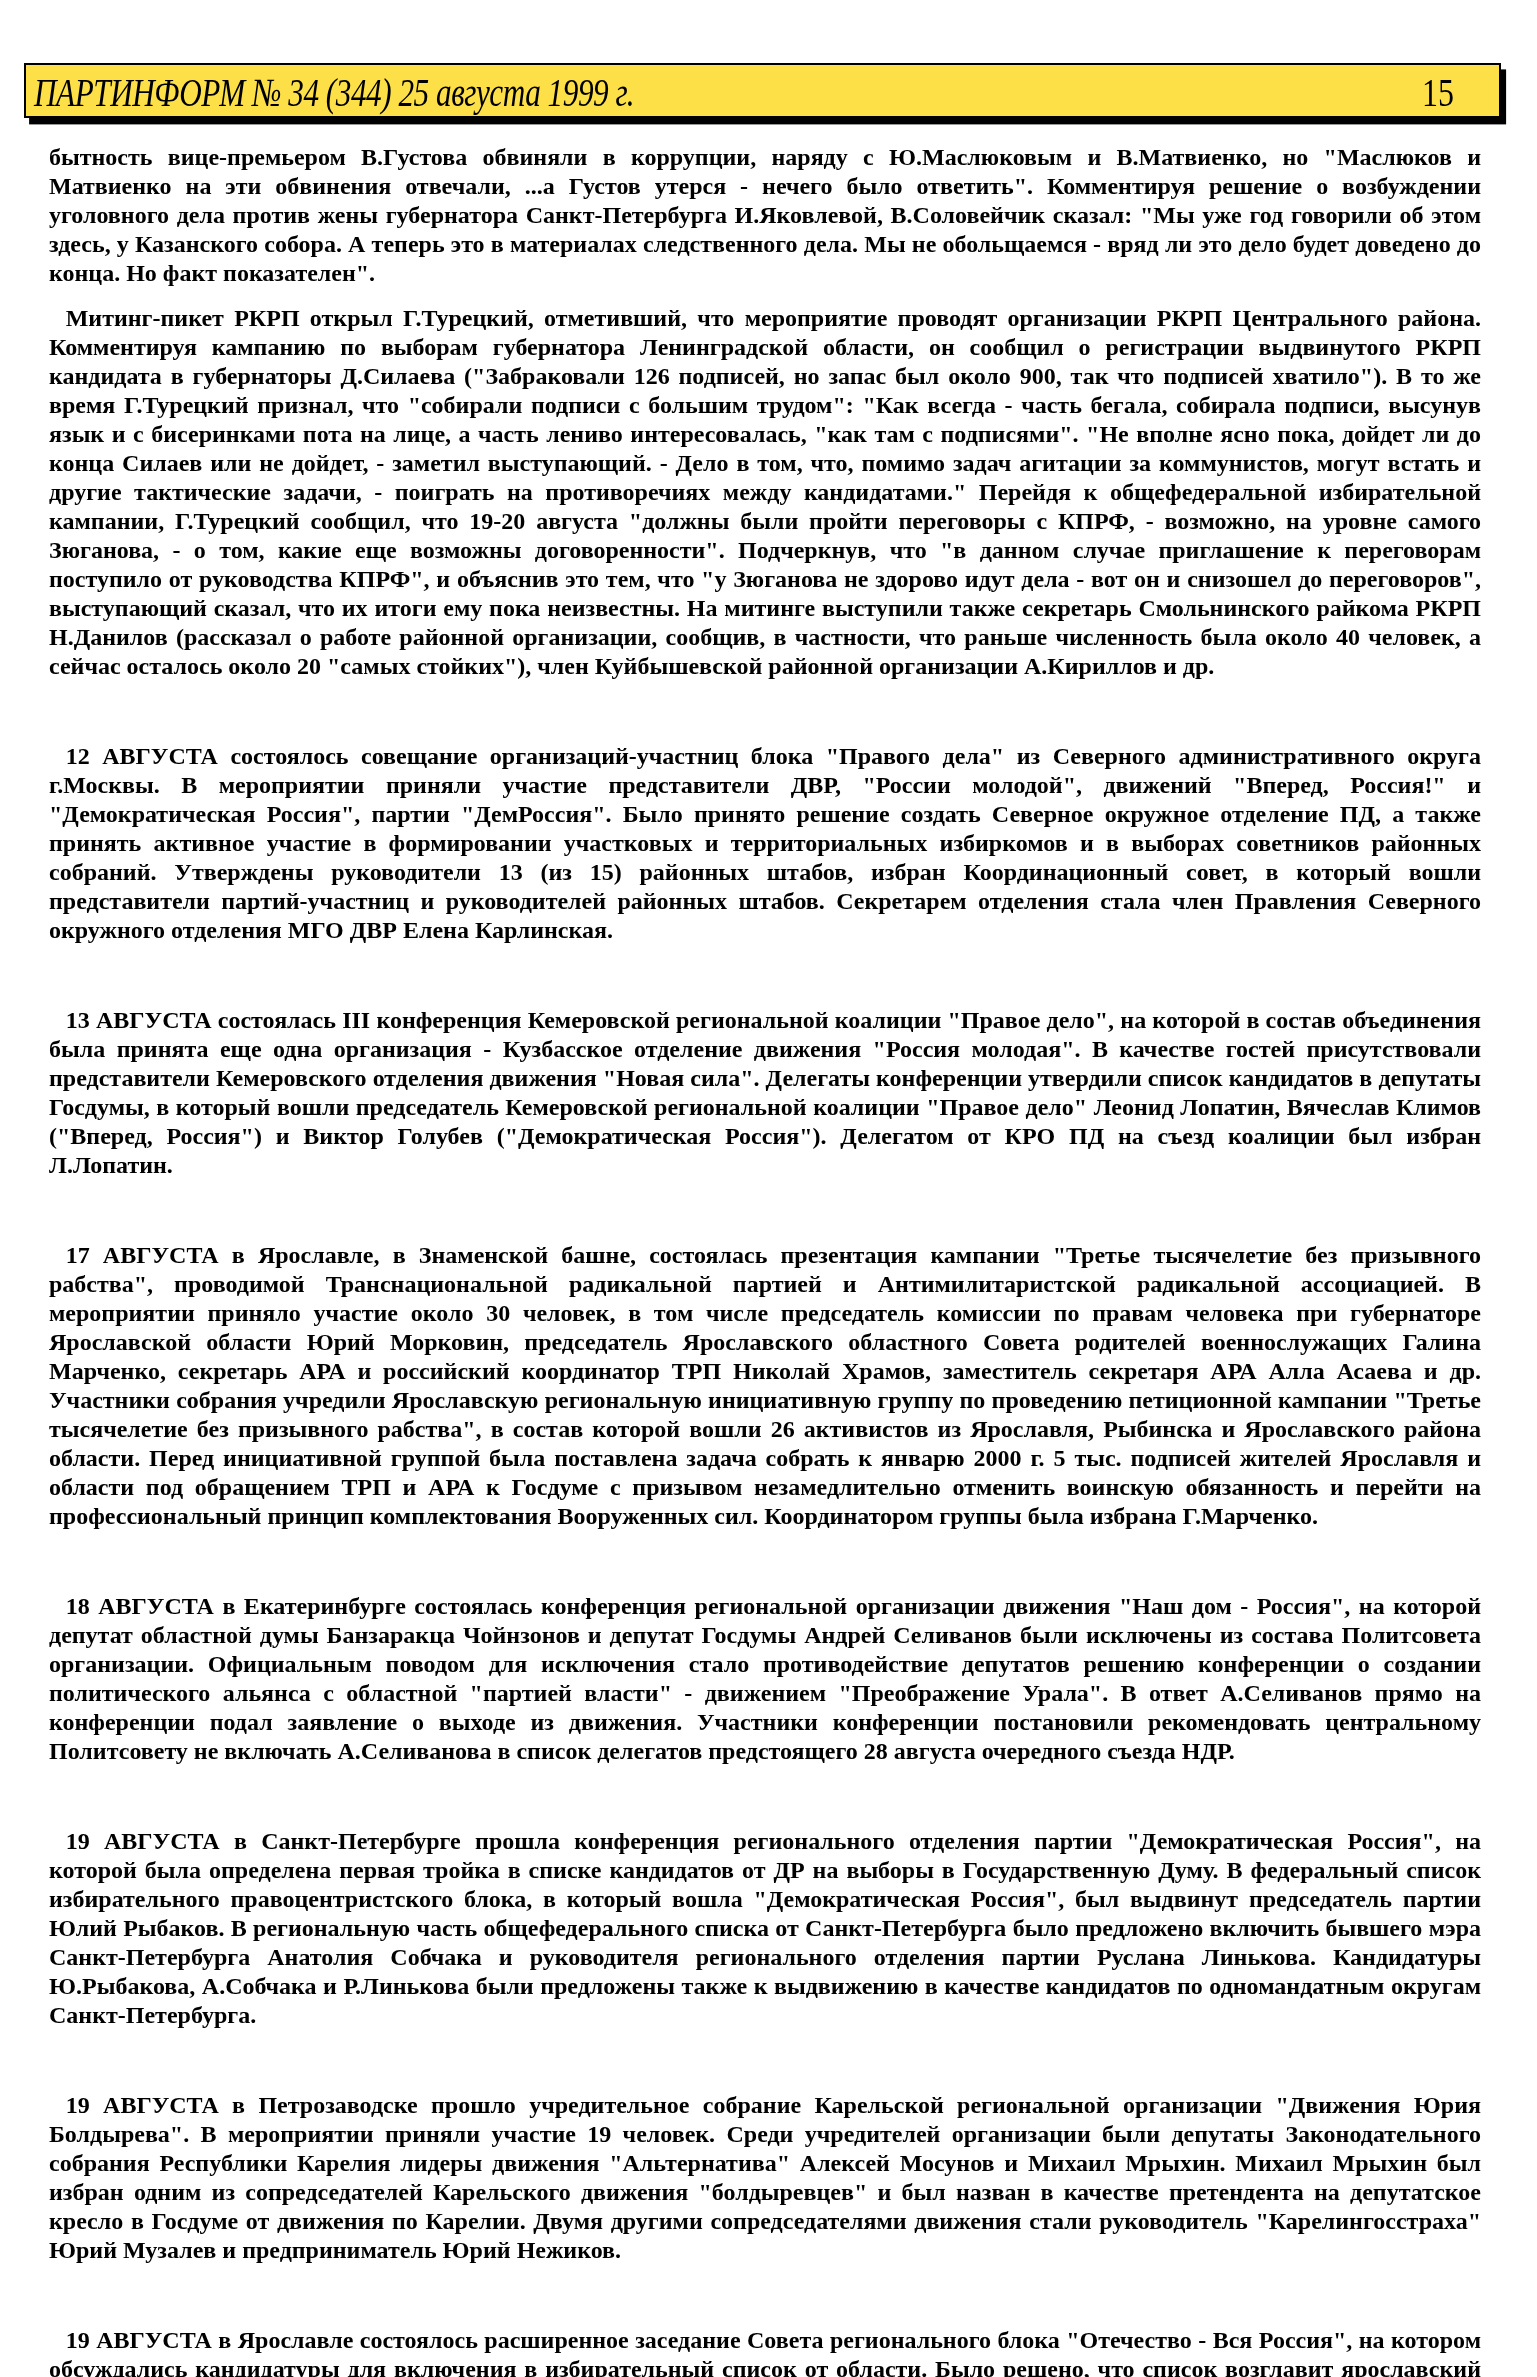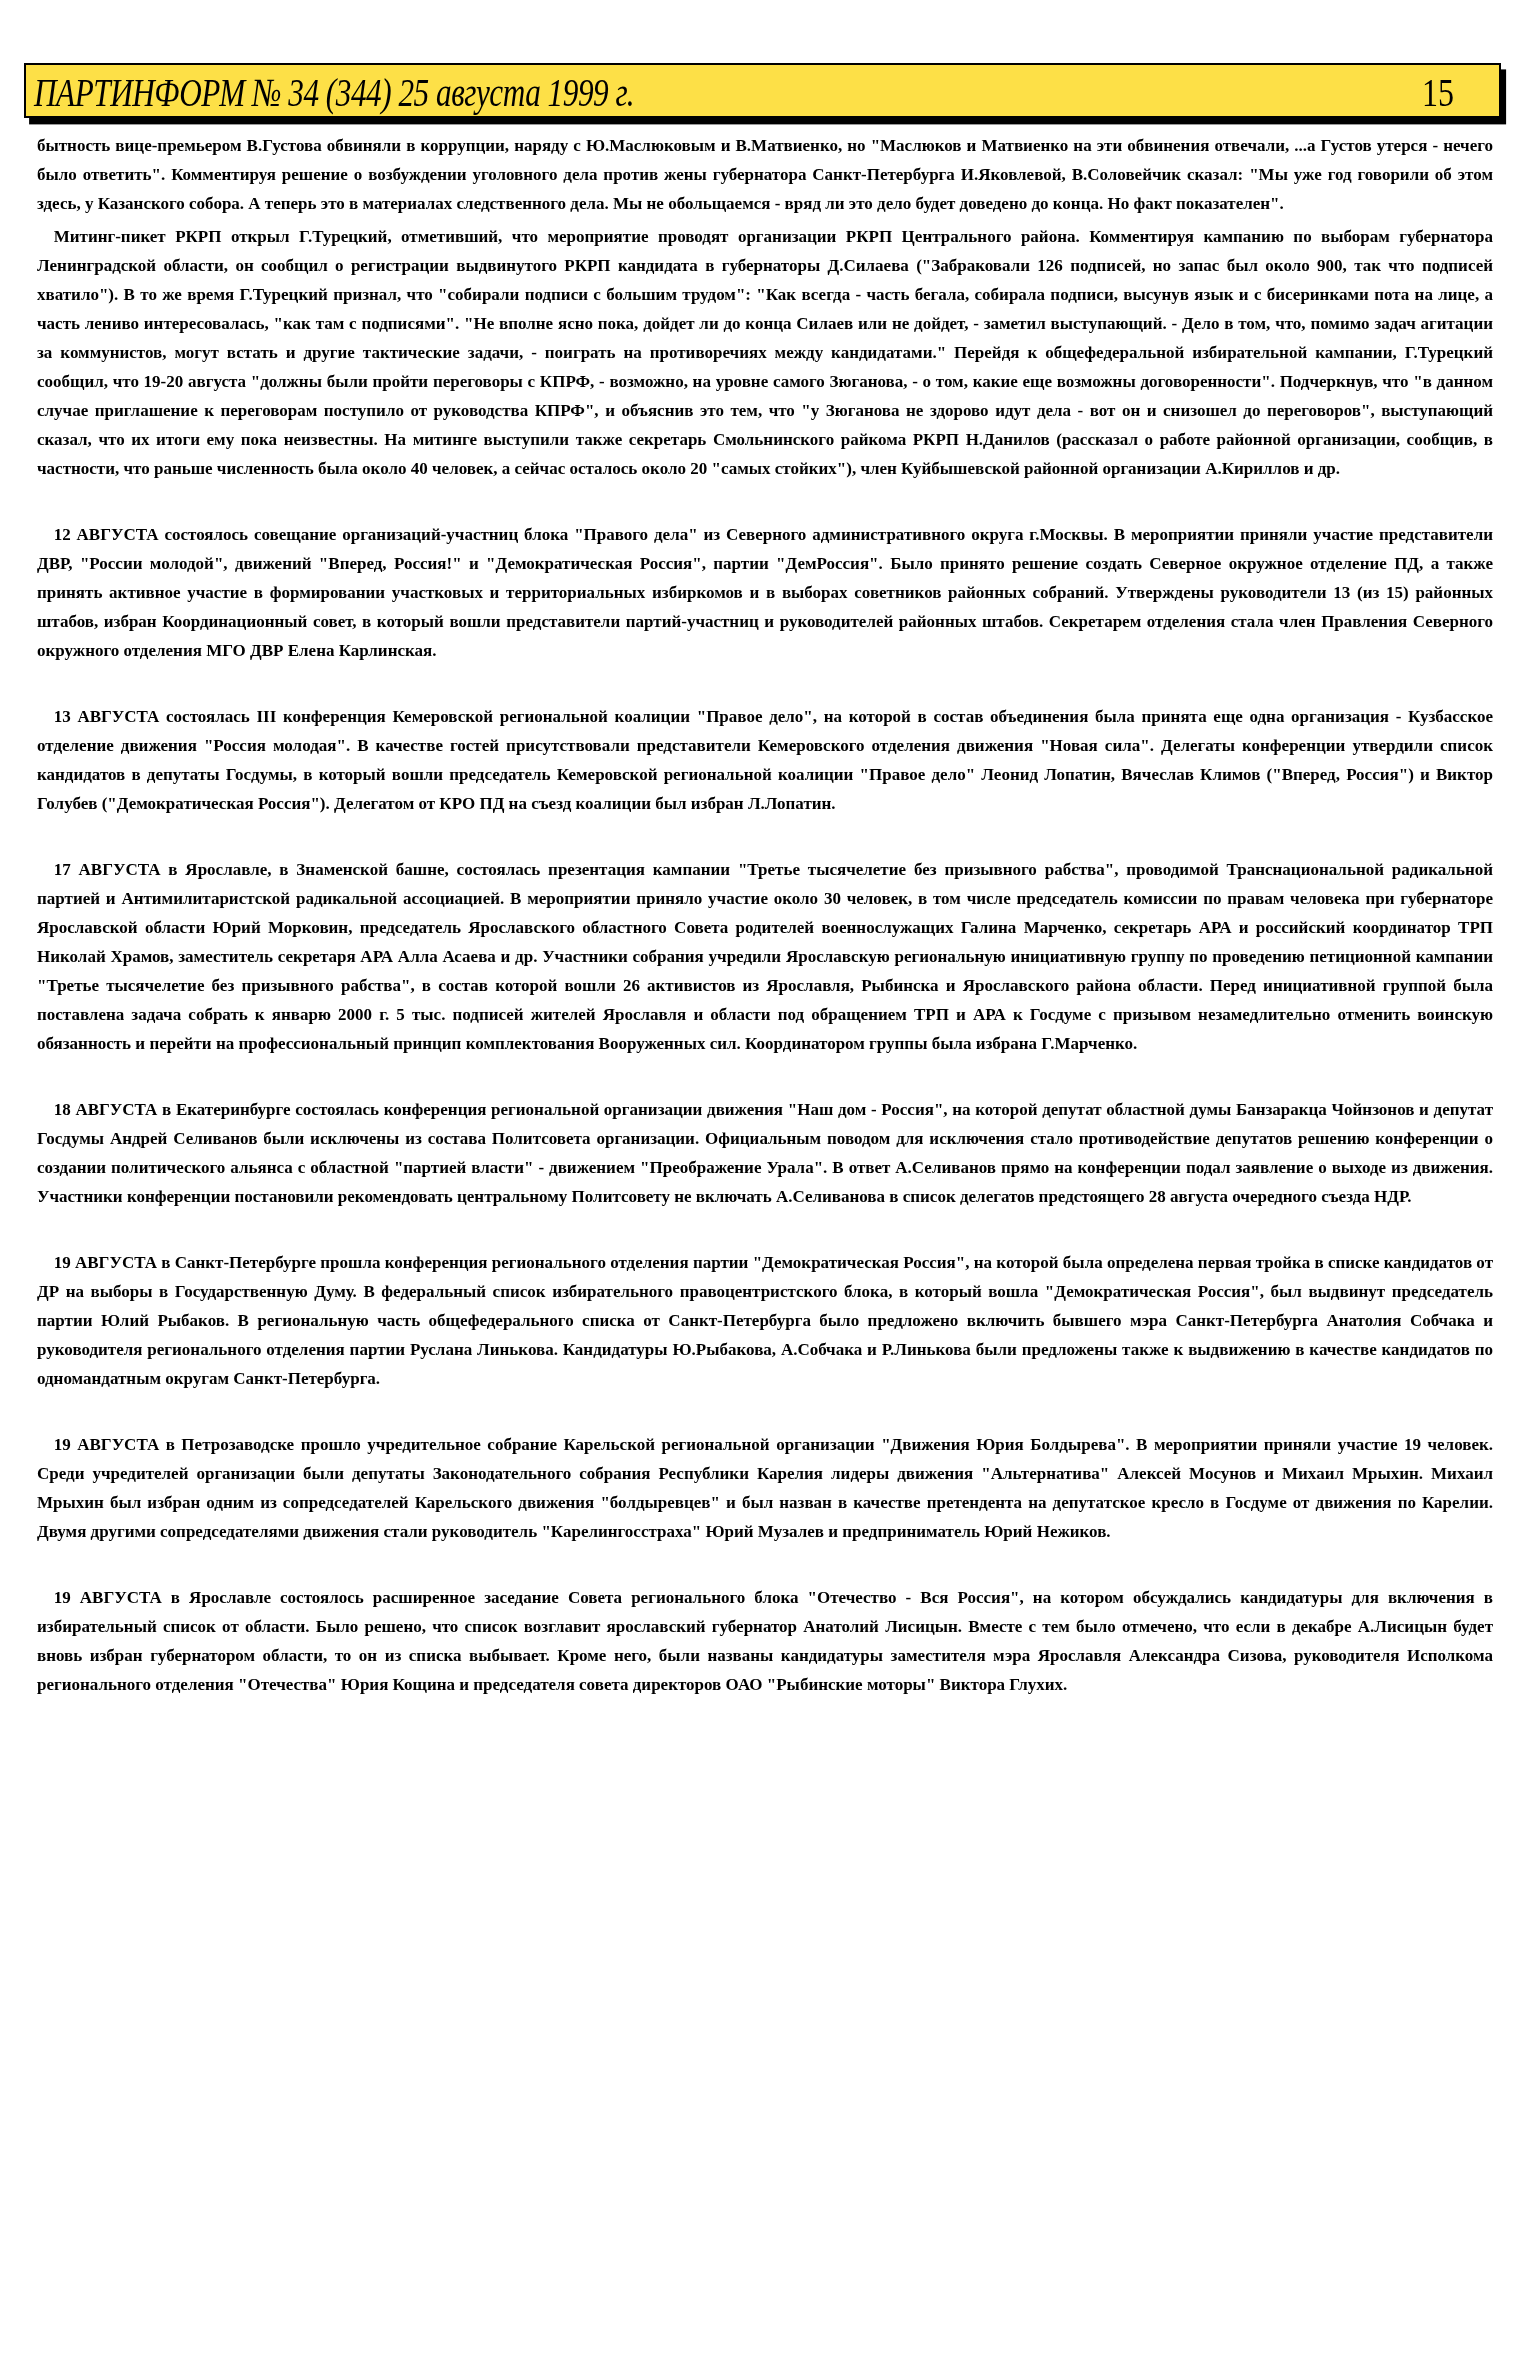--- a/index.html
+++ b/index.html
@@ -15,22 +15,22 @@
     transform: scaleX(0.78); transform-origin: left top; white-space: nowrap;
   }
   .header-page {
     position: absolute; right: 45px; top: 3.8px; font-size: 40px;
     transform: scaleX(0.8); transform-origin: right top;
   }
   .content {
     position: absolute; left: 33px; top: 127px; width: 1464px;
   }
   .para {
-    font-weight: bold; font-size: 17px; line-height: 29px; text-align: justify;
-    margin: 4px; text-indent: 16.7px;
+    font-weight: bold; font-size: 24px; line-height: 29px; text-align: justify;
+    margin: 16px; text-indent: 16.7px;
   }
   .para.first { text-indent: 0; }
   .section-gap { height: 29px; }
 </style>
 </head>
 <body>
 
 <div class="header-box">
   <div class="header-title">ПАРТИНФОРМ № 34 (344) 25 августа 1999 г.</div>
   <div class="header-page">15</div>

